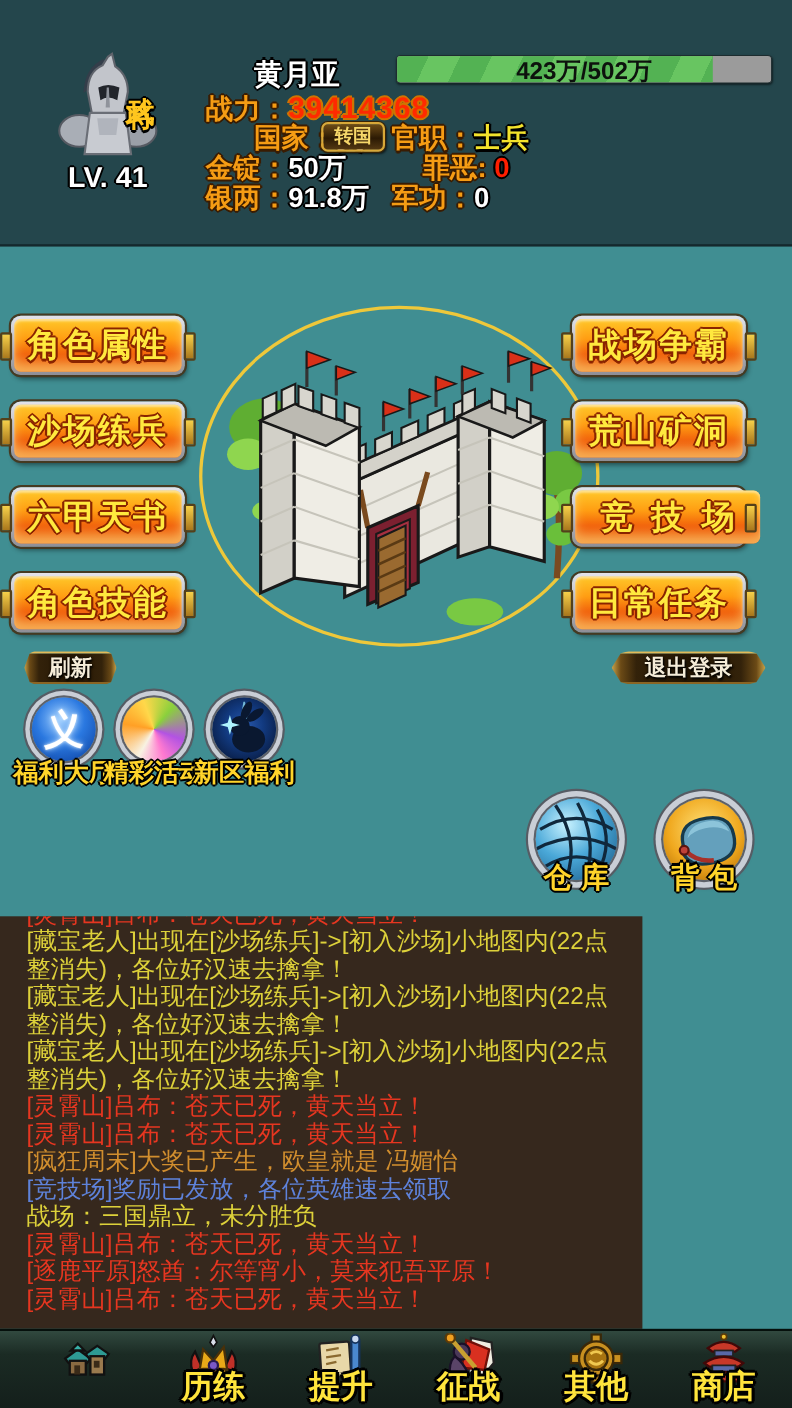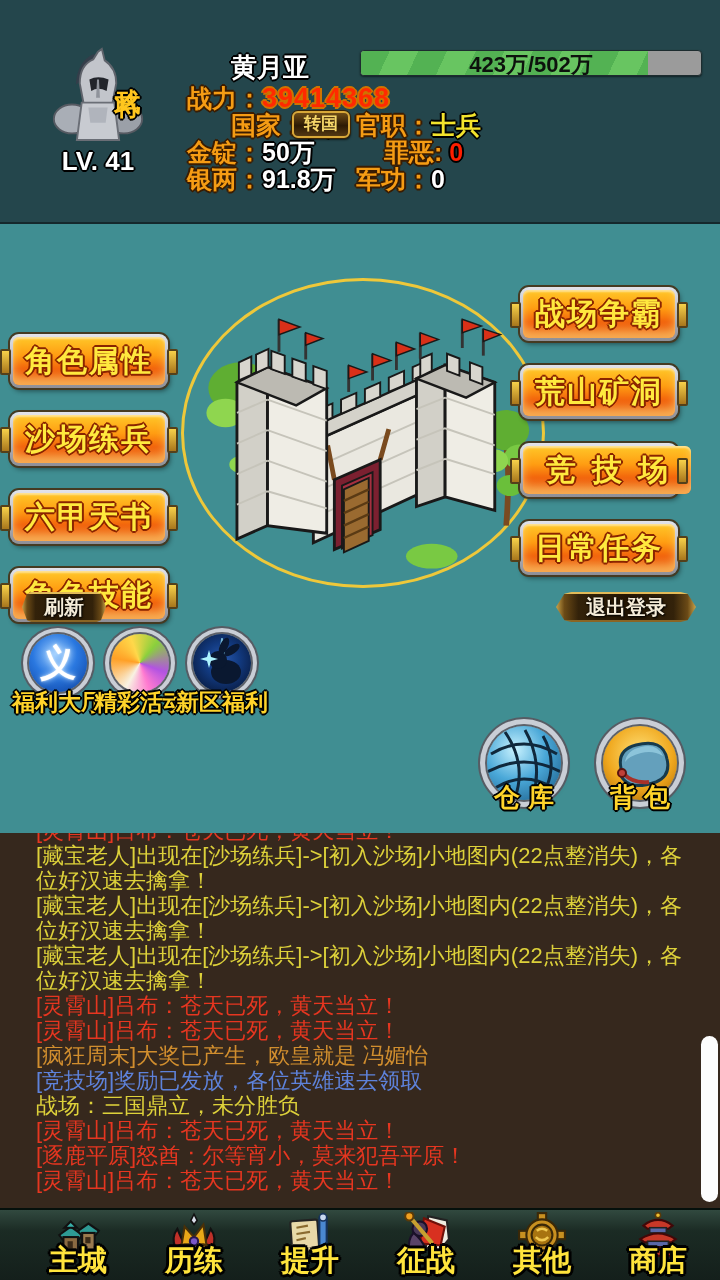--- a/index.html
+++ b/index.html
@@ -37,21 +37,21 @@
   .menu-btn::before,.menu-btn::after{content:"";position:absolute;top:15px;width:7px;height:22px;
      background:linear-gradient(#f7d14a,#a8761c);border:2px solid #54401a;border-radius:2px;}
   .menu-btn::before{left:-10px;} .menu-btn::after{right:-10px;}
   .menu-inner{width:100%;height:100%;border-radius:6px;display:flex;align-items:center;justify-content:center;
      background:linear-gradient(180deg,#ffc829 0%,#ff9d12 38%,#f2640c 66%,#e8540a 100%);
      box-shadow:inset 0 -8px 10px rgba(255,219,122,.65),inset 0 2px 2px rgba(255,255,255,.5);
      font-size:30px;font-weight:bold;color:#ffe93e;letter-spacing:2px;
      text-shadow:2px 0 0 #8a2400,-2px 0 0 #8a2400,0 2px 0 #8a2400,0 -2px 0 #8a2400,1px 1px 0 #8a2400,-1px -1px 0 #8a2400,1px -1px 0 #8a2400,-1px 1px 0 #8a2400;}
   .sp-wide .menu-inner{letter-spacing:16px;padding-left:16px;}
   .row1{top:287px;} .row2{top:365px;} .row3{top:443px;} .row4{top:521px;}
-  .mleft{left:10px;margin-top:47px;} .mright{left:520px;}
+  .mleft{left:10px;} .mright{left:520px;}
 
   .banner{position:absolute;height:30px;display:flex;align-items:center;justify-content:center;cursor:pointer;
      color:#f5ecd8;font-size:20px;font-weight:bold;text-shadow:1px 1px 2px #000,0 0 2px #000;box-sizing:border-box;
      background:linear-gradient(90deg,#c9a34a 0%,#6b4a16 6%,#33220a 16%,#241604 50%,#33220a 84%,#6b4a16 94%,#c9a34a 100%);
      border-top:2px solid #e2ba58;border-bottom:2px solid #8a6524;
      clip-path:polygon(0 50%,6% 6%,11% 0,89% 0,94% 6%,100% 50%,94% 94%,89% 100%,11% 100%,6% 94%);}
   .refresh{left:22px;top:592px;width:84px;}
   .logout{left:556px;top:592px;width:140px;}
 
   .orb{position:absolute;width:58px;height:58px;border-radius:50%;cursor:pointer;
@@ -68,22 +68,22 @@
 
   .orb2{position:absolute;width:74px;height:74px;border-radius:50%;cursor:pointer;overflow:hidden;
      box-shadow:0 0 0 2px #5d6169,0 0 0 7px #c9ced6,0 0 0 9px #565c64,2px 4px 7px #0006;}
   .orb2.warehouse{left:487px;top:726px;background:radial-gradient(circle at 38% 32%,#c8f2ff 0%,#4aa8d8 45%,#15527e 100%);}
   .orb2.backpack{left:603px;top:726px;background:radial-gradient(circle at 50% 38%,#ffe27a 0%,#f0a81e 55%,#a96400 100%);}
   .store-label{position:absolute;width:120px;top:768px;text-align:center;font-size:26px;font-weight:bold;
      color:#ffd42a;letter-spacing:8px;padding-left:8px;box-sizing:border-box;margin-top:12px;}
   .slab1{left:464px;} .slab2{left:580px;}
 
   
-  .chat{position:absolute;left:0;top:833px;width:720px;height:375px;background:#36281d;overflow:hidden;
-     padding:0 30px 0 36px;box-sizing:border-box;}
+  .chat{position:absolute;left:0;top:833px;width:584px;height:375px;background:#36281d;overflow:hidden;
+     padding:0 30px 0 24px;box-sizing:border-box;}
   .chat-lines{margin-top:-15px;font-size:22px;line-height:25px;font-weight:400;}
   .chat-line[data-color="red"]{color:#e63620;}
   .chat-line[data-color="yellow"]{color:#ddd13a;}
   .chat-line[data-color="orange"]{color:#d18e2e;}
   .chat-line[data-color="blue"]{color:#5e82da;}
   .scroll-thumb{position:absolute;left:701px;top:203px;width:17px;height:166px;background:#fdfdfd;border-radius:9px;cursor:pointer;}
 
   
   .nav{position:absolute;left:0;top:1208px;width:720px;height:72px;display:flex;padding-left:20px;box-sizing:border-box;
      background:linear-gradient(180deg,#31493f 0%,#1b2b24 30%,#141f1b 100%);border-top:2px solid #05100c;}
@@ -316,21 +316,20 @@
     <div class="nav-item">
       <svg viewBox="0 0 48 44" width="50" height="46">
         <polygon points="6,22 17,14 28,22 25,26 9,26" fill="#2e9a94" stroke="#111" stroke-width="2"></polygon>
         <polygon points="11,15 17,9 23,15" fill="#38b0a8" stroke="#111" stroke-width="2"></polygon>
         <rect x="10" y="24" width="14" height="12" fill="#8a6a42" stroke="#111" stroke-width="2"></rect>
         <polygon points="24,18 34,11 44,18 41,22 27,22" fill="#2e9a94" stroke="#111" stroke-width="2"></polygon>
         <rect x="28" y="20" width="12" height="16" fill="#9a7a4e" stroke="#111" stroke-width="2"></rect>
         <rect x="14" y="28" width="5" height="8" fill="#3a2a18"></rect>
         <rect x="31" y="24" width="5" height="6" fill="#3a2a18"></rect>
       </svg>
-      <div class="nav-label">主城</div>
     </div>
     <div class="nav-item">
       <svg viewBox="0 0 48 44" width="50" height="46">
         <path d="M8 16 Q2 24 6 34 L14 30 Z" fill="#c03028" stroke="#111" stroke-width="2"></path>
         <path d="M40 16 Q46 24 42 34 L34 30 Z" fill="#c03028" stroke="#111" stroke-width="2"></path>
         <path d="M12 32 L15 14 L24 24 L33 12 L36 32 Z" fill="#e8a818" stroke="#4a3008" stroke-width="2"></path>
         <polygon points="24,2 27,8 24,12 21,8" fill="#d8dde8" stroke="#111" stroke-width="1.5"></polygon>
         <rect x="13" y="31" width="22" height="7" rx="2" fill="#d09010" stroke="#4a3008" stroke-width="2"></rect>
         <circle cx="24" cy="28" r="4" fill="#7a58c8" stroke="#2a1a50" stroke-width="2"></circle>
       </svg>

